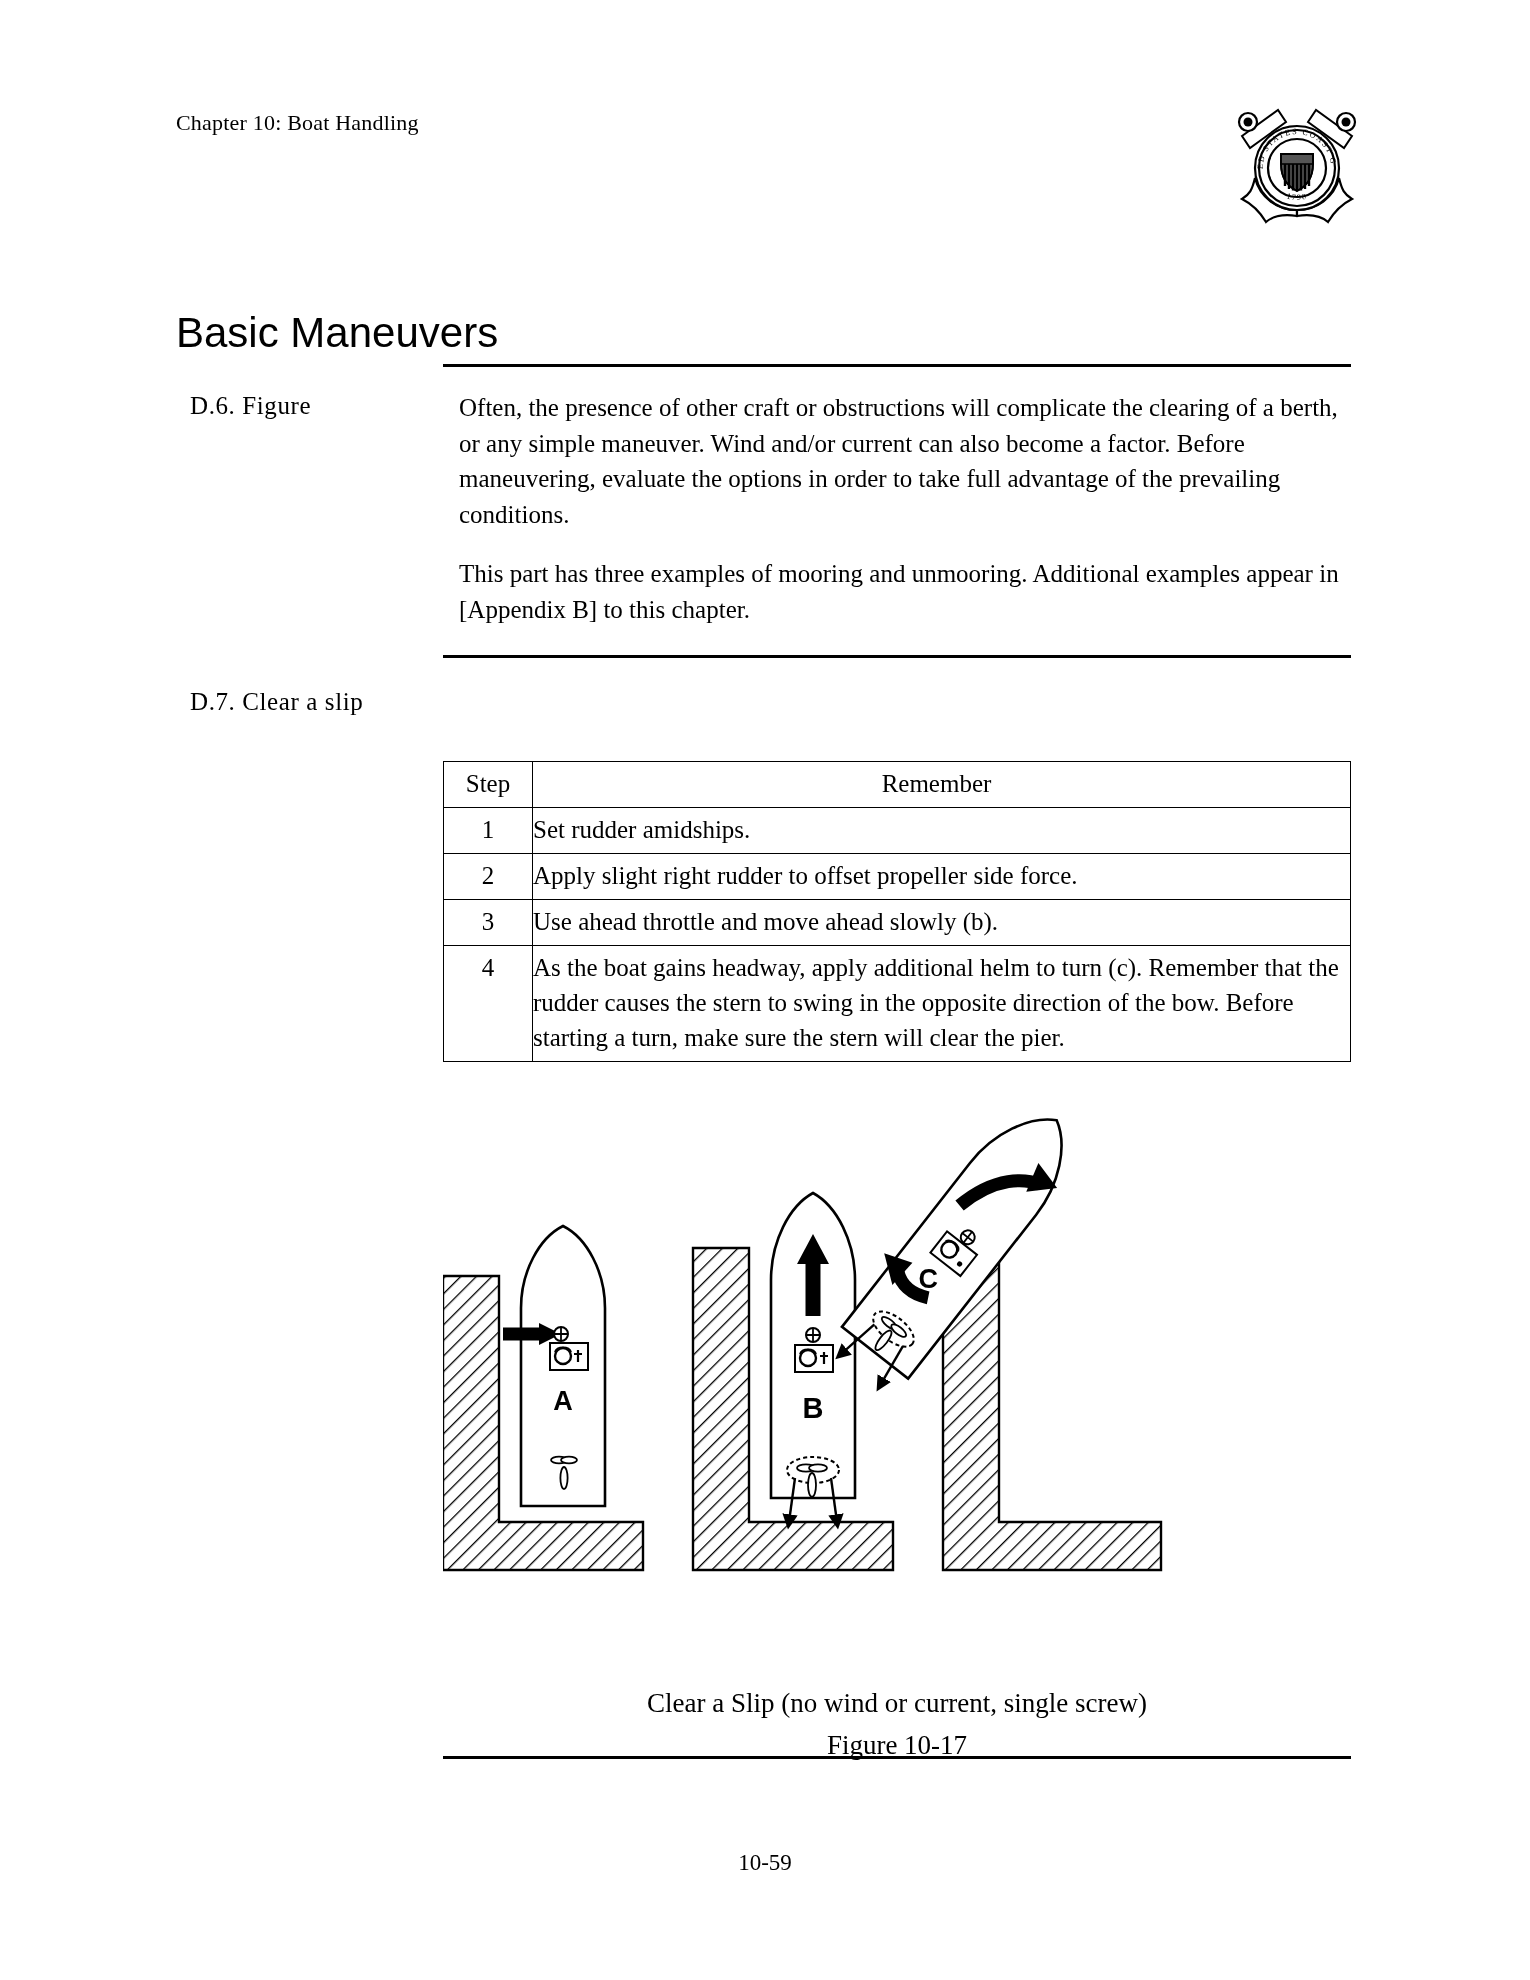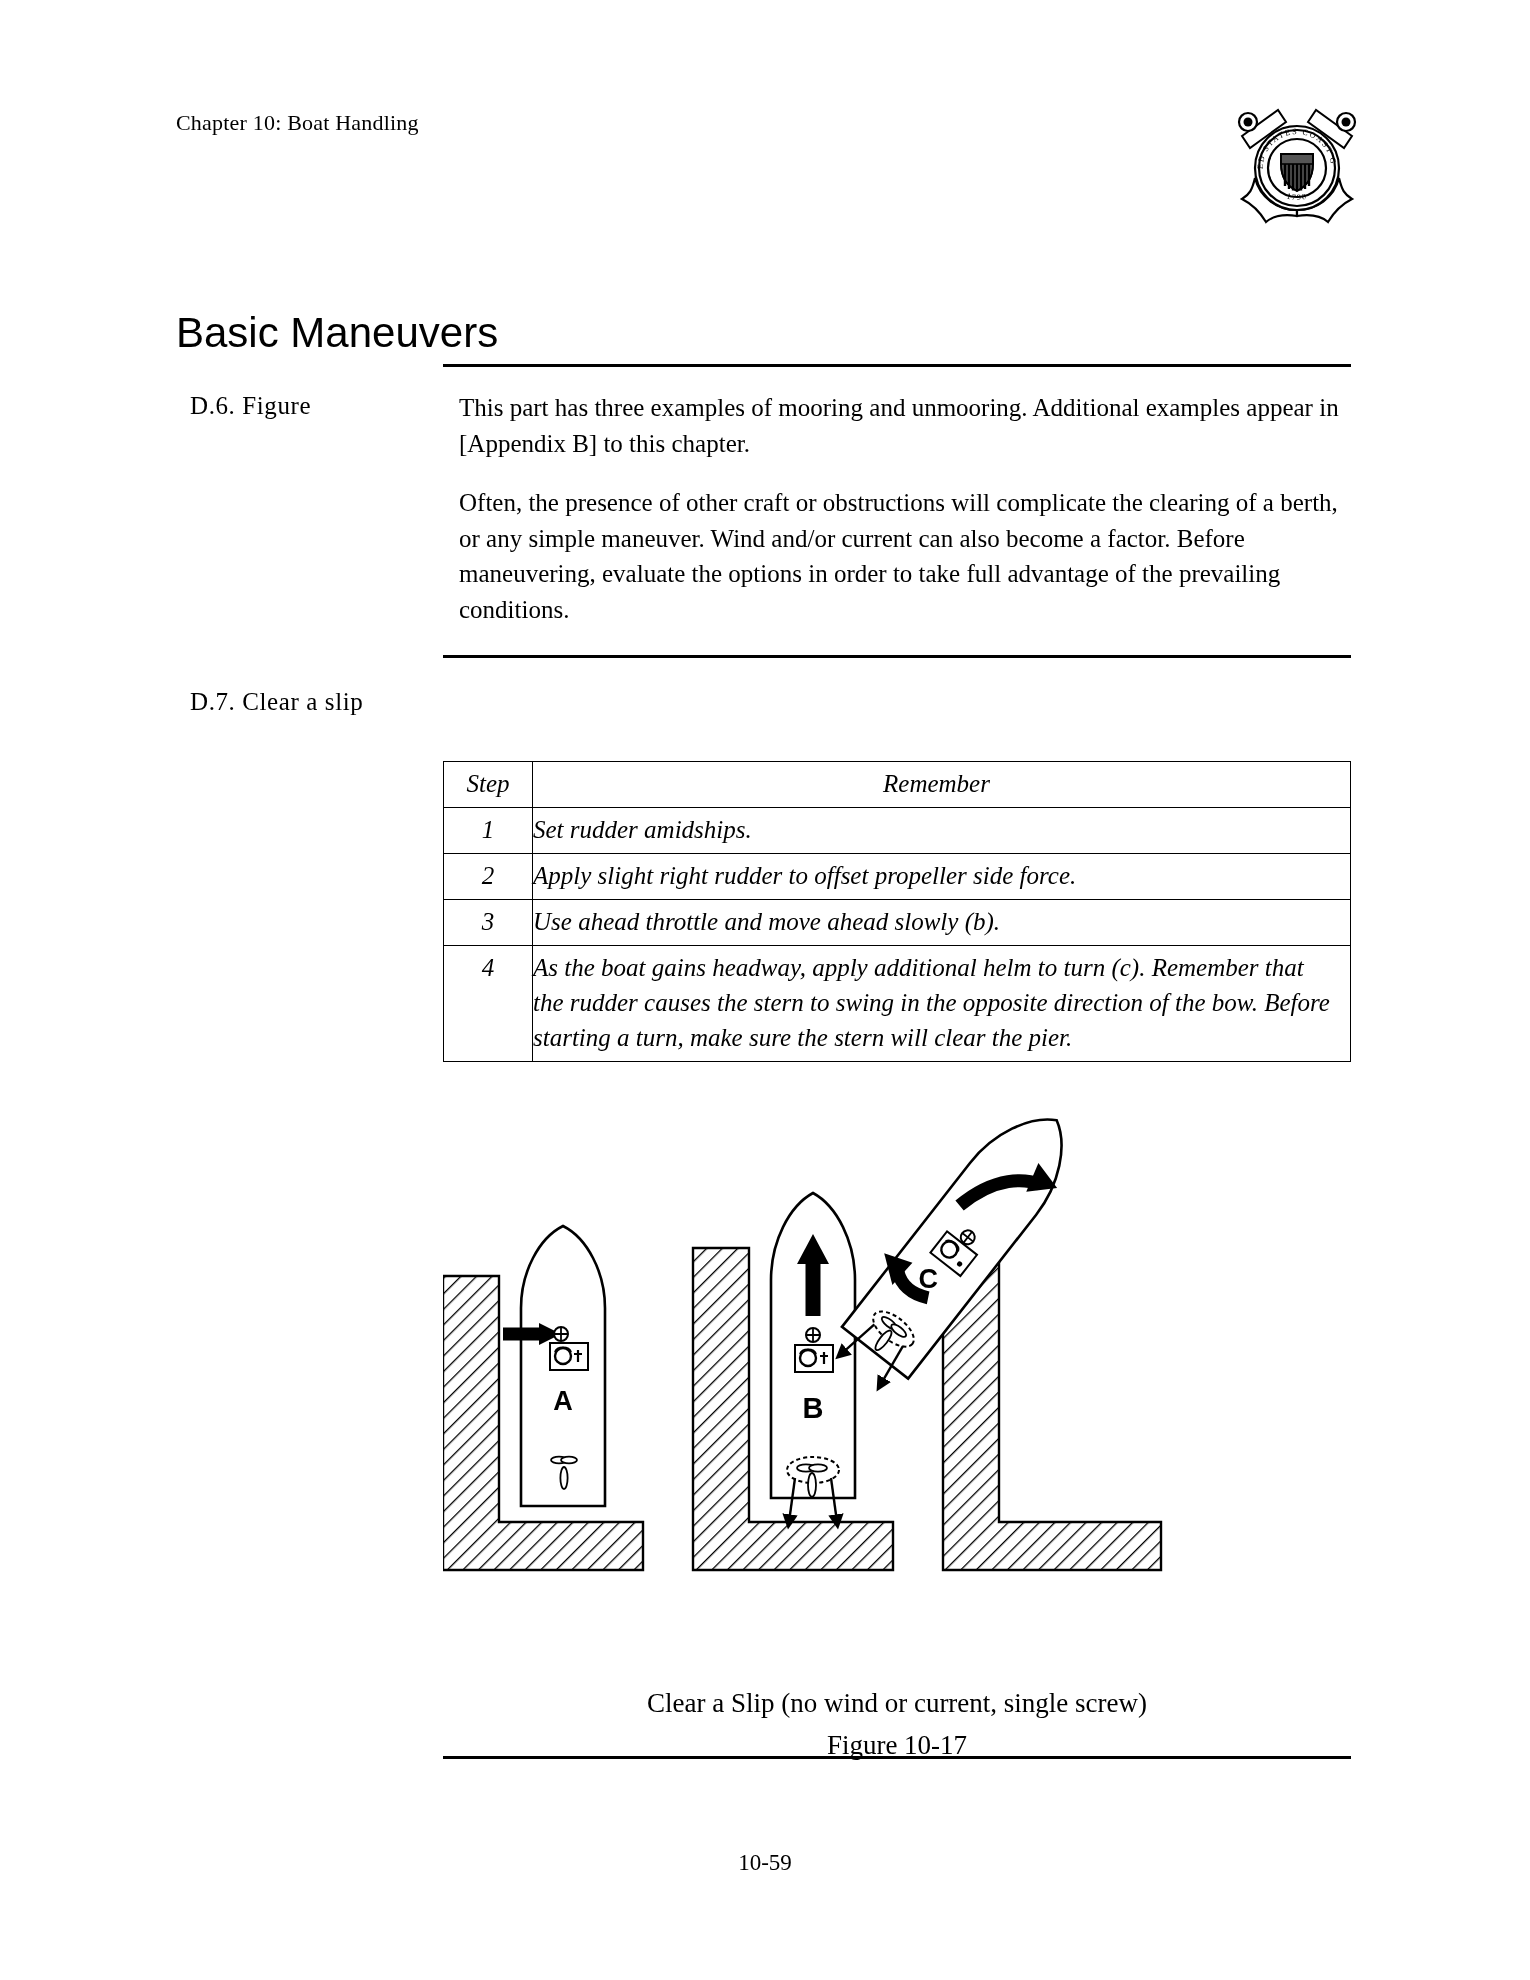--- a/index.html
+++ b/index.html
@@ -98,21 +98,20 @@
     border-collapse: collapse;
     table-layout: fixed;
     font-size: 25px;
   }
   .proc-table td, .proc-table th {
     border: 1.6px solid #000;
     padding: 4px 0 6px 0;
     vertical-align: top;
     font-weight: normal;
     line-height: 35px;
-    font-style: italic;
   }
   .proc-table .col-step { width: 88px; text-align: center; }
   .proc-table .col-proc { text-align: left; padding-right: 10px; }
   .proc-table thead .col-proc { text-align: center; padding-left: 0; }
 
   
   .figure {
     position: absolute;
     left: 443px;
     top: 1060px;
@@ -207,22 +206,22 @@
 
   <h1 class="page-title">Basic Maneuvers</h1>
 
   <div class="rule rule-top"></div>
   <div class="rule rule-mid"></div>
   <div class="rule rule-bottom"></div>
 
   <div class="sec-label sec-label-d6">D.6.  Figure</div>
 
   <div class="body-col body-d6">
+    <p>Often, the presence of other craft or obstructions will complicate the clearing of a berth, or any simple maneuver.  Wind and/or current can also become a factor.  Before maneuvering, evaluate the options in order to take full advantage of the prevailing conditions.</p>
     <p>This part has three examples of mooring and unmooring. Additional examples appear in [Appendix B] to this chapter.</p>
-    <p>Often, the presence of other craft or obstructions will complicate the clearing of a berth, or any simple maneuver.  Wind and/or current can also become a factor.  Before maneuvering, evaluate the options in order to take full advantage of the prevailing conditions.</p>
   </div>
 
   <div class="sec-label sec-label-d7">D.7.  Clear a slip</div>
 
 
   <table class="proc-table">
     <thead>
       <tr>
         <th class="col-step">Step</th>
         <th class="col-proc">Remember</th>

